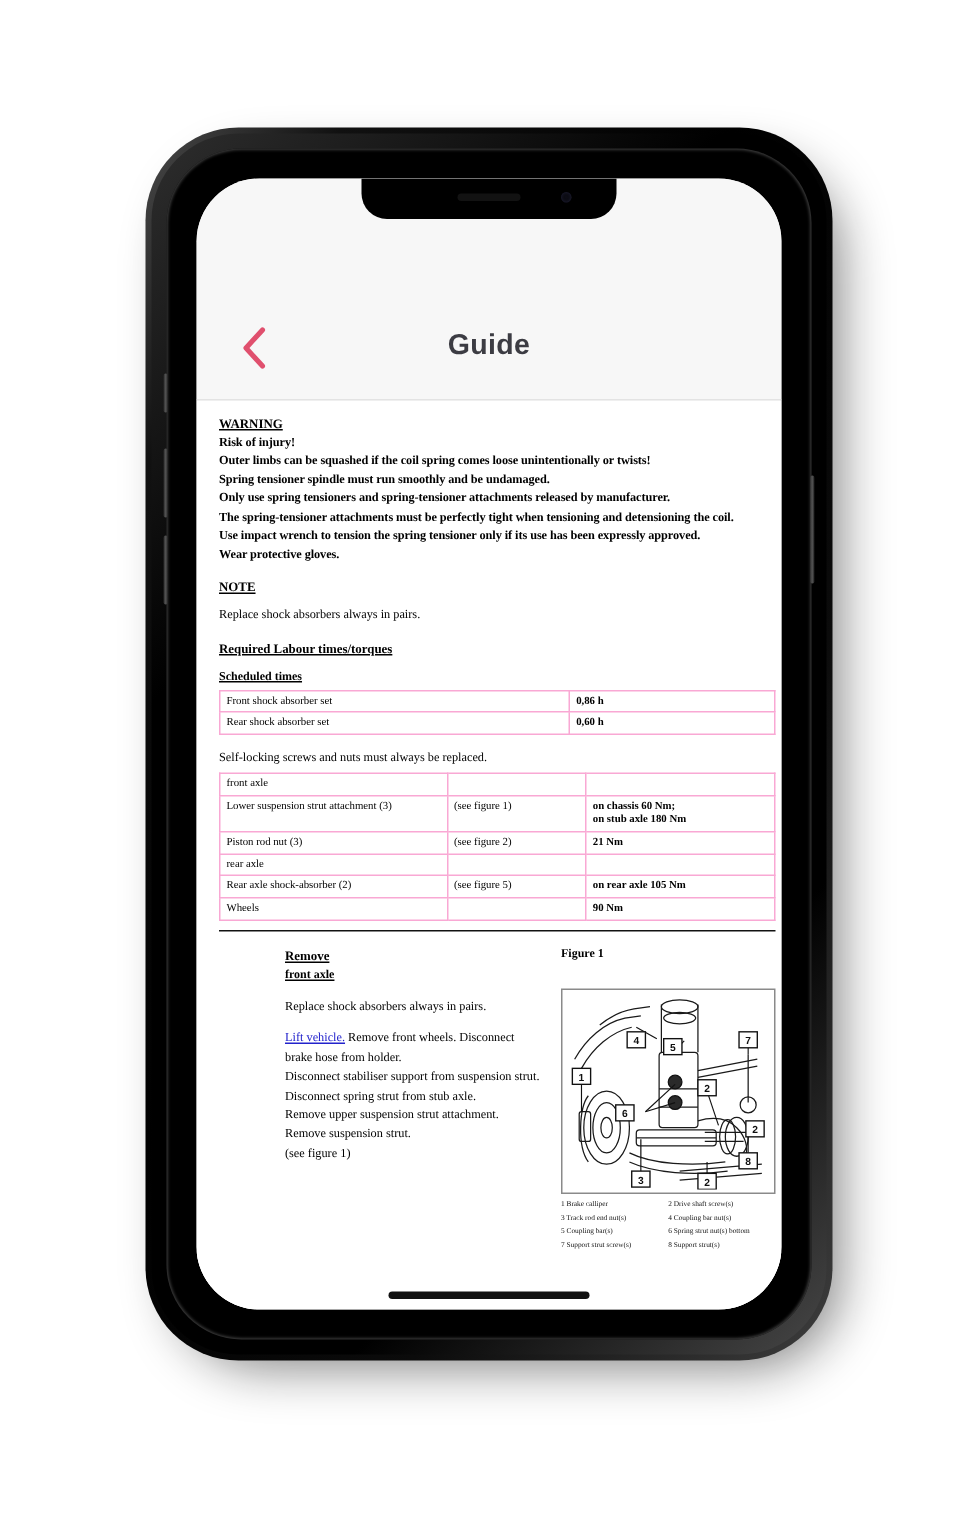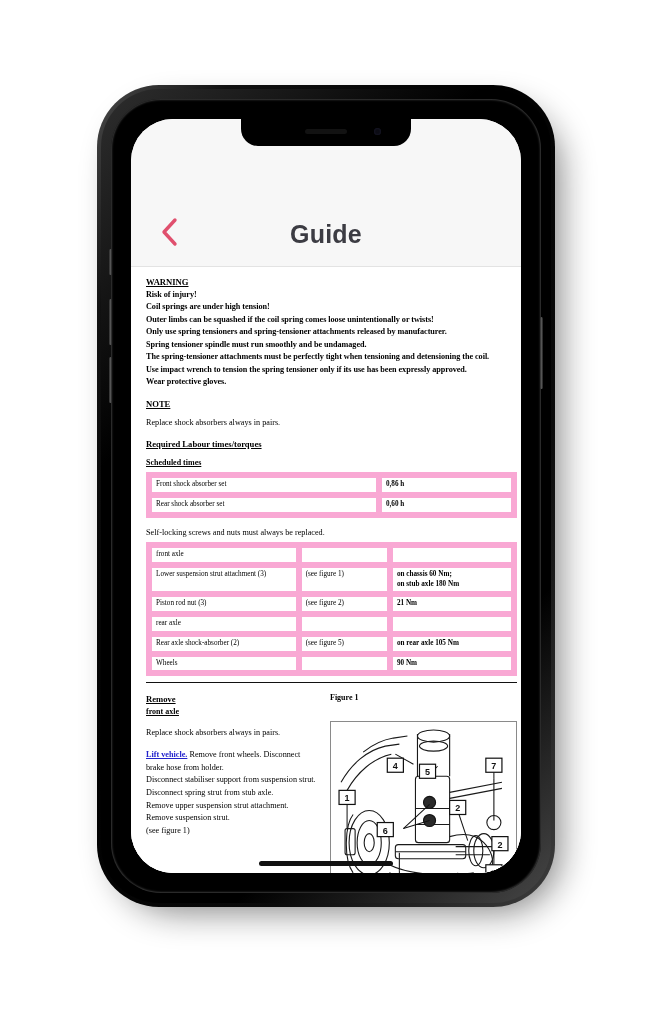--- a/index.html
+++ b/index.html
@@ -58,21 +58,21 @@
   .btn-voldn { left:-2px; top:258px; width:3px; height:46px; }
   .btn-power { right:-2px; top:218px; width:3px; height:72px; }
 
   
   .nav-bar{
     position:absolute; top:0; left:0; right:0; height:148px;
     background:#f7f7f7; z-index:20;
   }
   .nav-title{
     position:absolute; left:0; right:0; top:101px;
-    text-align:center; font-size:25px; font-weight:700; color:#3c3c43;
+    text-align:center; font-size:19px; font-weight:700; color:#3c3c43;
     letter-spacing:.2px;
   }
   .back-btn{
     position:absolute; left:22px; top:96px; width:34px; height:34px;
     display:flex; align-items:center; justify-content:center; cursor:pointer;
   }
   .back-btn svg{ display:block; }
   .nav-sep{ position:absolute; left:0; right:0; bottom:0; height:1px; background:#e3e3e3; }
 
   
@@ -89,36 +89,36 @@
   .head{ font-weight:700; text-decoration: underline; font-size:8.6px; line-height:1.5; }
   .warn-block{ font-size:8.2px; font-weight:700; line-height:1.52; letter-spacing:-0.05px; }
   .para { font-size:8.2px; line-height:1.55; }
   .sp6  { height:6px; } .sp9{ height:9px; }
 
   table.doc{
     width:100%; border-collapse:collapse; margin-top:3px;
     border:1px solid #6f6f6f; background:#fff;
   }
   table.doc td{
-    border:6px solid #f9a8d4; padding:2px 4px;
+    border:1px solid #f9a8d4; padding:2px 4px;
     font-size:7.2px; line-height:1.35; vertical-align:top;
   }
   table.doc td.val{ font-weight:700; }
   table.sched td:first-child{ width:63%; }
   table.torque td:nth-child(1){ width:41%; }
   table.torque td:nth-child(2){ width:25%; }
 
   
   .cols{ display:flex; gap:12px; margin-top:10px; }
-  .col-l{ width:172px; flex:0 0 172px; }
+  .col-l{ width:172px; flex:0 0 172px;margin-left:44px; }
   .col-r{ flex:1 1 auto; }
   .fig-label{ font-size:8px; font-weight:700; margin-bottom:19px; }
   .fig-box{ border:1px solid #8a8a8a; background:#fff; padding:2px; }
   .fig-box svg{ display:block; width:100%; height:auto; }
-  .link{ color:#2222cc; text-decoration:underline; font-weight:700; }
+  .link{ color:#2222cc; text-decoration:underline; font-weight:400; }
 
   .legend{ display:flex; flex-wrap:wrap; margin-top:3px; }
   .legend .lg{ width:50%; font-size:4.9px; line-height:1.85; color:#111; }
 
   .hr-rule{ border-top:1px solid #111; margin:6px 0 4px; }
 
   .home-ind{
     position:absolute; bottom:7px; left:50%; transform:translateX(-50%);
     width:134px; height:5px; border-radius:3px; background:#111; z-index:30;
   }
@@ -155,24 +155,23 @@
             <div class="nav-title">Guide</div>
             <div class="nav-sep"></div>
           </div>
 
           <div class="doc-scroll">
             <div class="page">
 
               <div class="head">WARNING</div>
               <div class="warn-block">
                 <div>Risk of injury!</div>
-                <div>Coil springs are under high tension!</div>
                 <div>Outer limbs can be squashed if the coil spring comes loose unintentionally or twists!</div>
+                <div>Spring tensioner spindle must run smoothly and be undamaged.</div>
                 <div>Only use spring tensioners and spring-tensioner attachments released by manufacturer.</div>
-                <div>Spring tensioner spindle must run smoothly and be undamaged.</div>
                 <div>The spring-tensioner attachments must be perfectly tight when tensioning and detensioning the coil.</div>
                 <div>Use impact wrench to tension the spring tensioner only if its use has been expressly approved.</div>
                 <div>Wear protective gloves.</div>
               </div>
 
               <div class="sp9"></div>
               <div class="head">NOTE</div>
               <div class="sp6"></div>
               <div class="para b">Replace shock absorbers always in pairs.</div>
 

